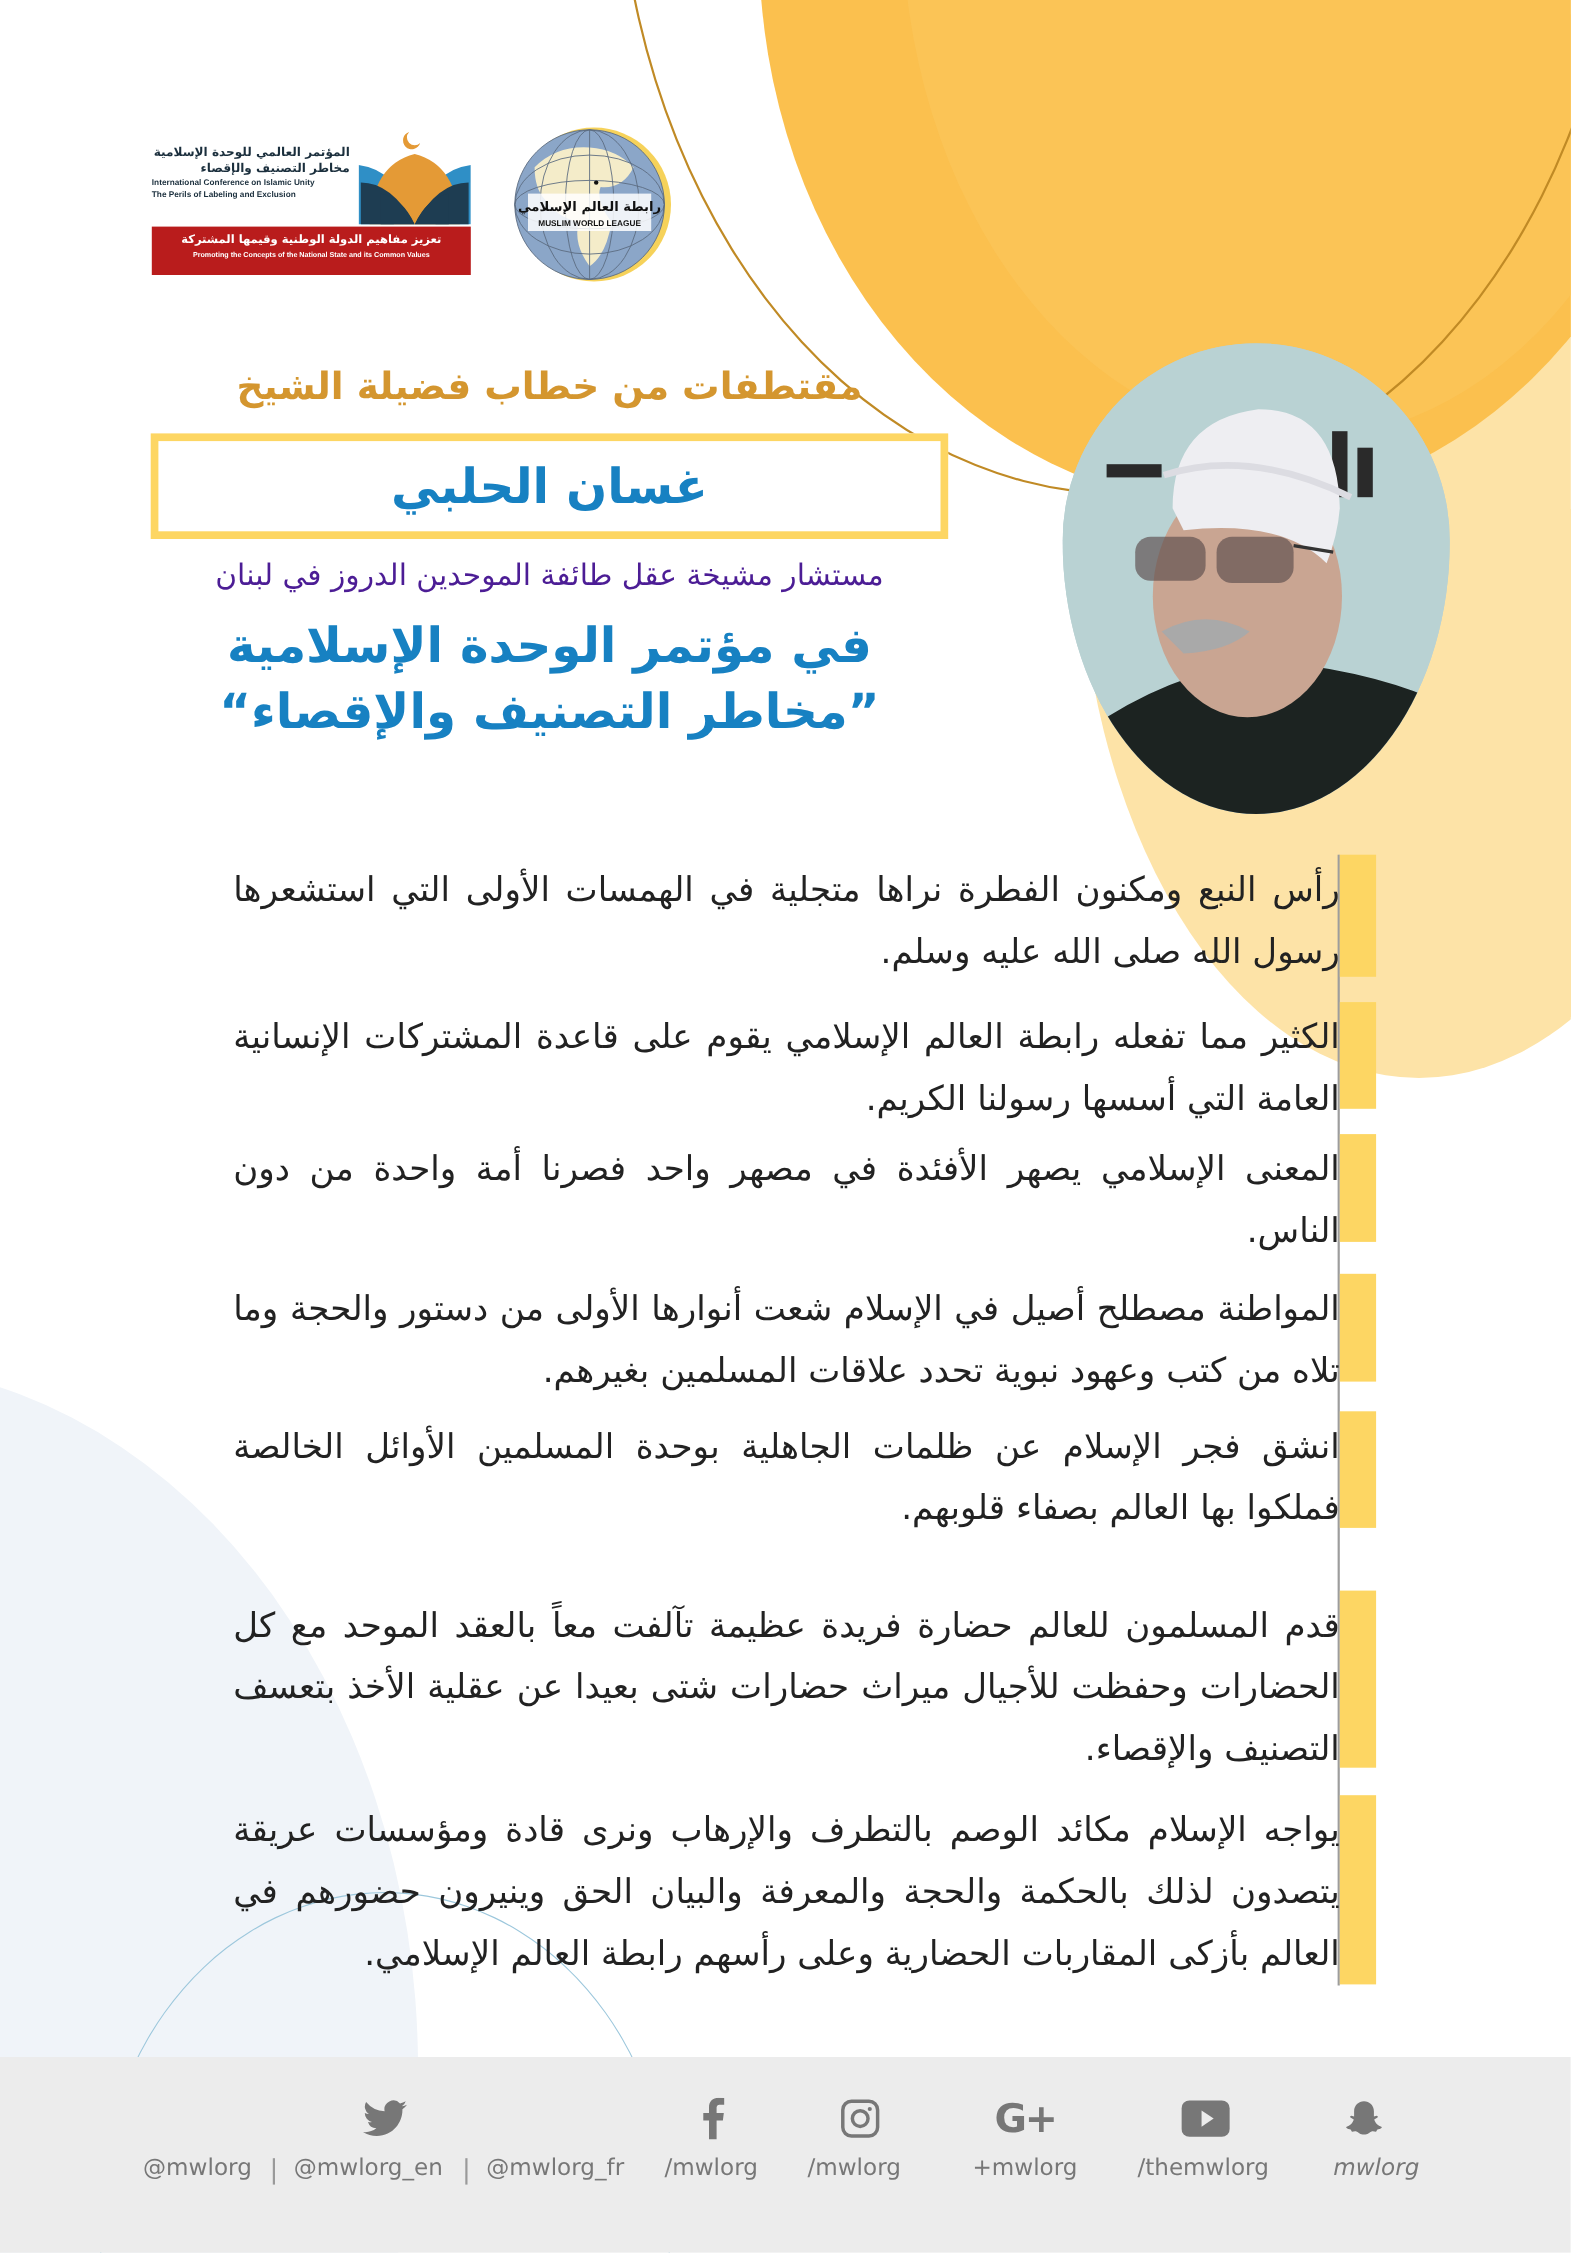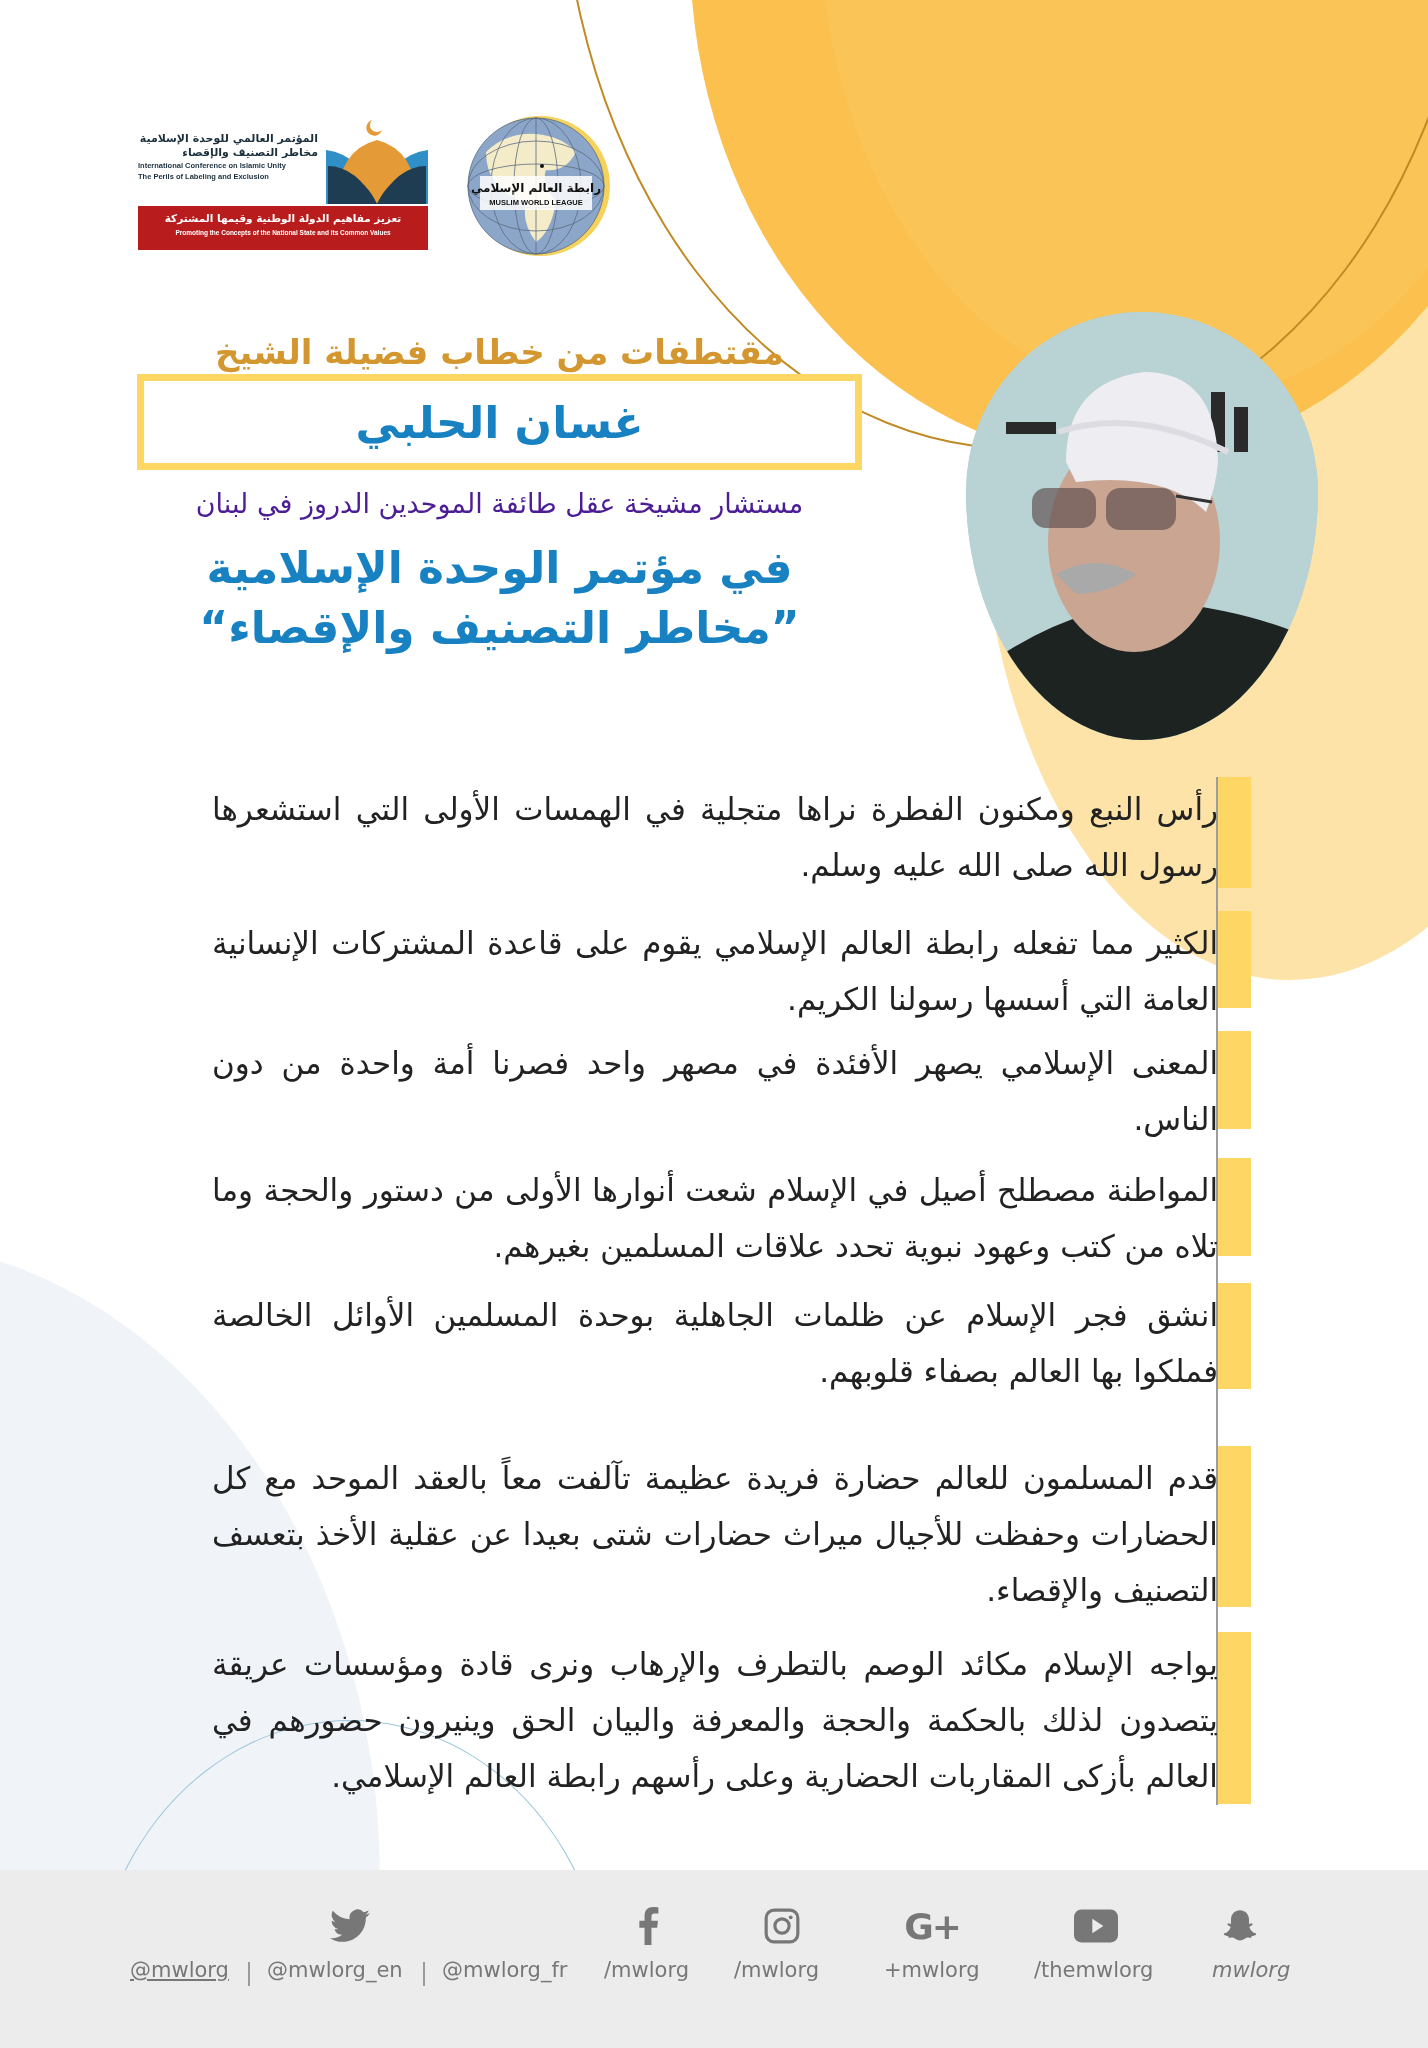--- a/index.html
+++ b/index.html
@@ -58,21 +58,21 @@
     background: #b91c1c; color: #fff; text-align: center;
   }
   .conf-banner .ar { font-size: 10.5px; font-weight: bold; margin-top: 6px; direction: rtl; }
   .conf-banner .en { font-family: "Liberation Sans", sans-serif; font-size: 6.5px; font-weight: bold; margin-top: 5px; }
   .mwl-logo { position: absolute; left: 328px; top: 0; width: 148px; height: 148px; }
 
   
   .head-block { position: absolute; left: 137px; top: 330px; width: 725px; text-align: center; direction: rtl; }
   .pre-title { font-size: 34px; font-weight: bold; color: #d4962f; line-height: 44px; }
   .name-box {
-    height: 82px; border: 7px solid #fdd663; box-sizing: content-box;
+    margin-top: 20px; height: 82px; border: 7px solid #fdd663; box-sizing: content-box;
     display: flex; align-items: center; justify-content: center;
     background: #fff;
   }
   .name { font-size: 44px; font-weight: bold; color: #1781c2; }
   .role { margin-top: 16px; font-size: 27px; color: #4c1d95; line-height: 36px; }
   .conf-title { margin-top: 16px; font-size: 44px; font-weight: bold; color: #1781c2; line-height: 60px; }
 
   
   .portrait {
     position: absolute; left: 966px; top: 312px; width: 352px; height: 428px;
@@ -219,21 +219,21 @@
 </div>
 
 <div class="footer">
 
   <div class="social" style="left:130px; width:440px;">
     <div class="icon">
       <svg width="40" height="34" viewBox="0 0 24 20">
           <path d="M24 2.4a9.8 9.8 0 0 1-2.8.8A4.9 4.9 0 0 0 23.3.5a9.9 9.9 0 0 1-3.1 1.2A4.9 4.9 0 0 0 11.8 6 14 14 0 0 1 1.7.9a4.9 4.9 0 0 0 1.5 6.6A4.9 4.9 0 0 1 1 6.9 4.9 4.9 0 0 0 4.9 11.8a4.9 4.9 0 0 1-2.2.1 4.9 4.9 0 0 0 4.6 3.4A9.9 9.9 0 0 1 0 17.3 14 14 0 0 0 7.5 19.5c9 0 14-7.5 14-14v-.6A10 10 0 0 0 24 2.4z" fill="#777"></path>
         </svg>
     </div>
-    <span class="handle" style="left:0;text-decoration:underline;">@mwlorg</span>
+    <span class="handle" style="left:0;">@mwlorg</span>
     <span class="sep" style="left:118px;"></span>
     <span class="handle" style="left:137px;">@mwlorg_en</span>
     <span class="sep" style="left:293px;"></span>
     <span class="handle" style="left:312px;">@mwlorg_fr</span>
   </div>
 
   <div class="social" style="left:598px; width:100px;">
     <div class="icon">
       <svg width="22" height="38" viewBox="0 0 12 22">
           <path d="M8 22V12h3.3l.5-4H8V5.6c0-1.1.3-1.9 1.9-1.9H12V.2A27 27 0 0 0 9 0C6 0 4 1.8 4 5.2V8H1v4h3v10z" fill="#777"></path>

